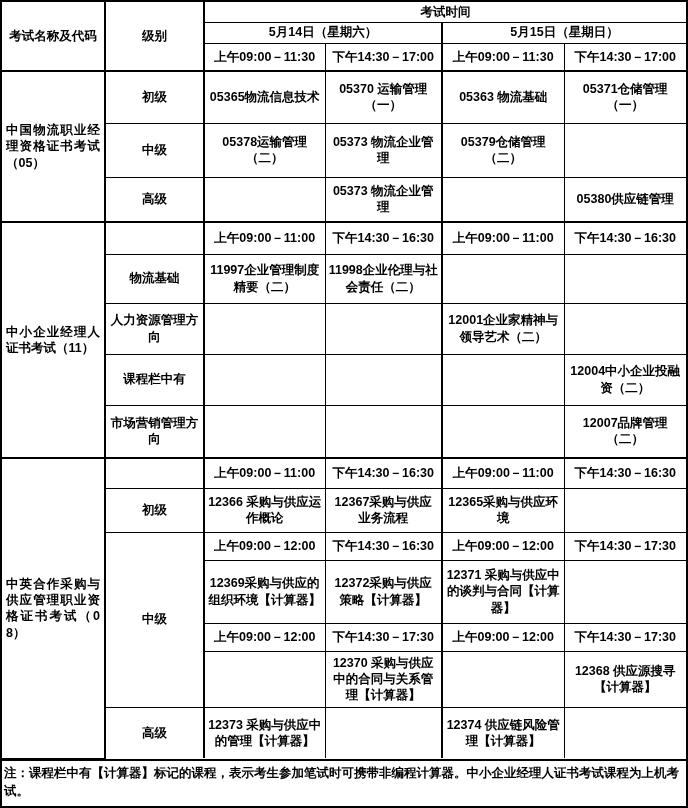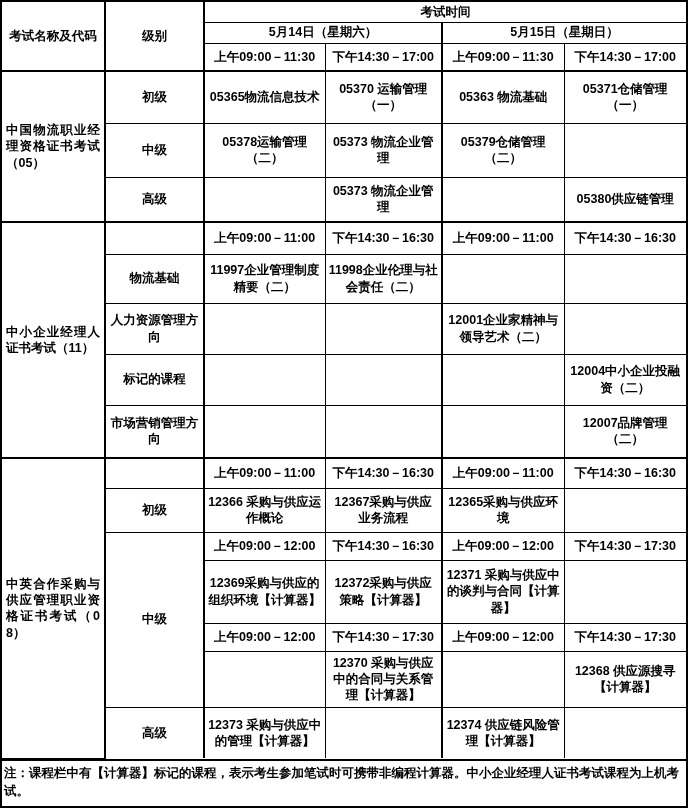--- a/index.html
+++ b/index.html
@@ -117,21 +117,21 @@
       <td class="cr"></td>
     </tr>
     <tr class="r9">
       <td class="bl2">人力资源管理方向</td>
       <td class="bl2"></td>
       <td></td>
       <td class="bl2">12001企业家精神与领导艺术（二）</td>
       <td class="cr"></td>
     </tr>
     <tr class="r10">
-      <td class="bl2">标记的课程</td>
+      <td class="bl2">课程栏中有</td>
       <td class="bl2"></td>
       <td></td>
       <td class="bl2"></td>
       <td class="cr">12004中小企业投融资（二）</td>
     </tr>
     <tr class="r11">
       <td class="bl2">市场营销管理方向</td>
       <td class="bl2"></td>
       <td></td>
       <td class="bl2"></td>

